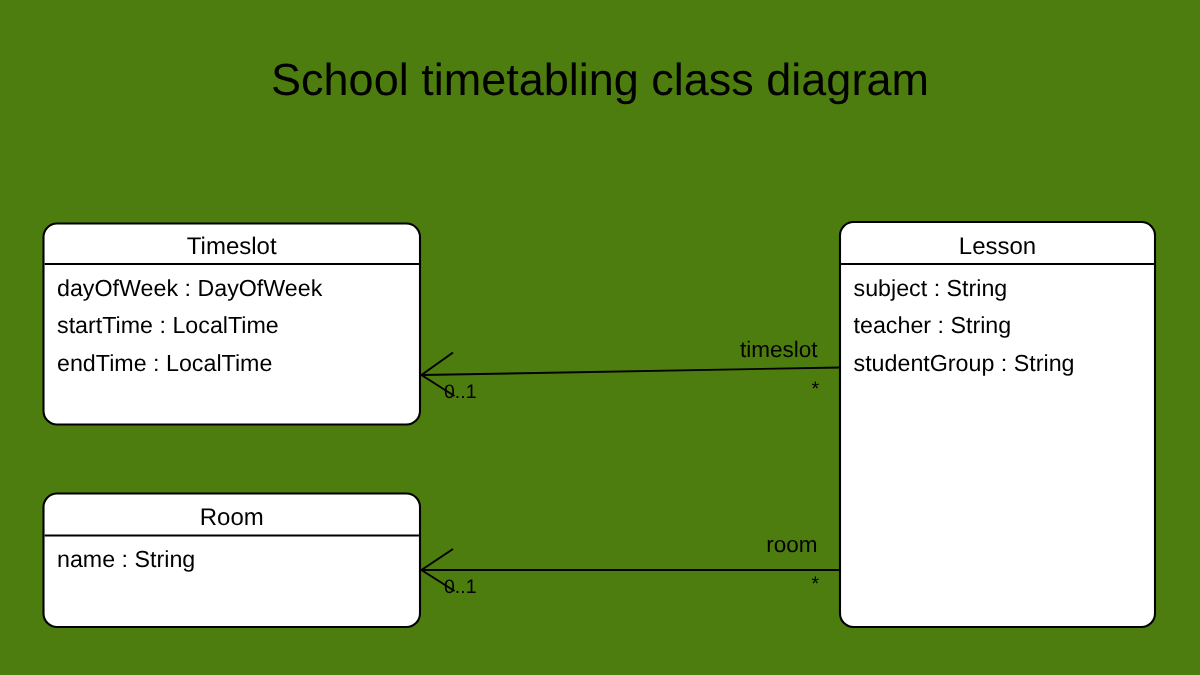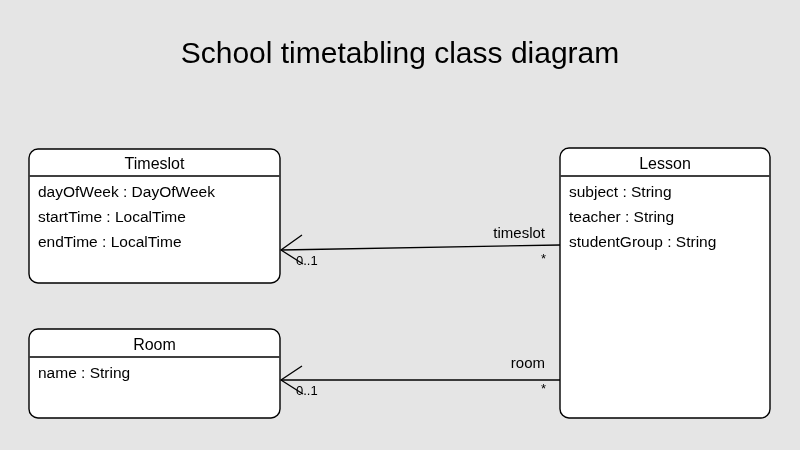--- a/index.html
+++ b/index.html
@@ -4,21 +4,21 @@
 <style>
   html, body {
     margin: 0;
     padding: 0;
     background: #ffffff;
   }
   #canvas {
     position: relative;
     width: 800px;
     height: 450px;
-    background: #e5e5e5;
+    background: #4d7c0f;
     overflow: hidden;
     font-family: "Liberation Sans", sans-serif;
   }
   #diagram-svg {
     position: absolute;
     top: 0;
     left: 0;
     width: 800px;
     height: 450px;
   }

